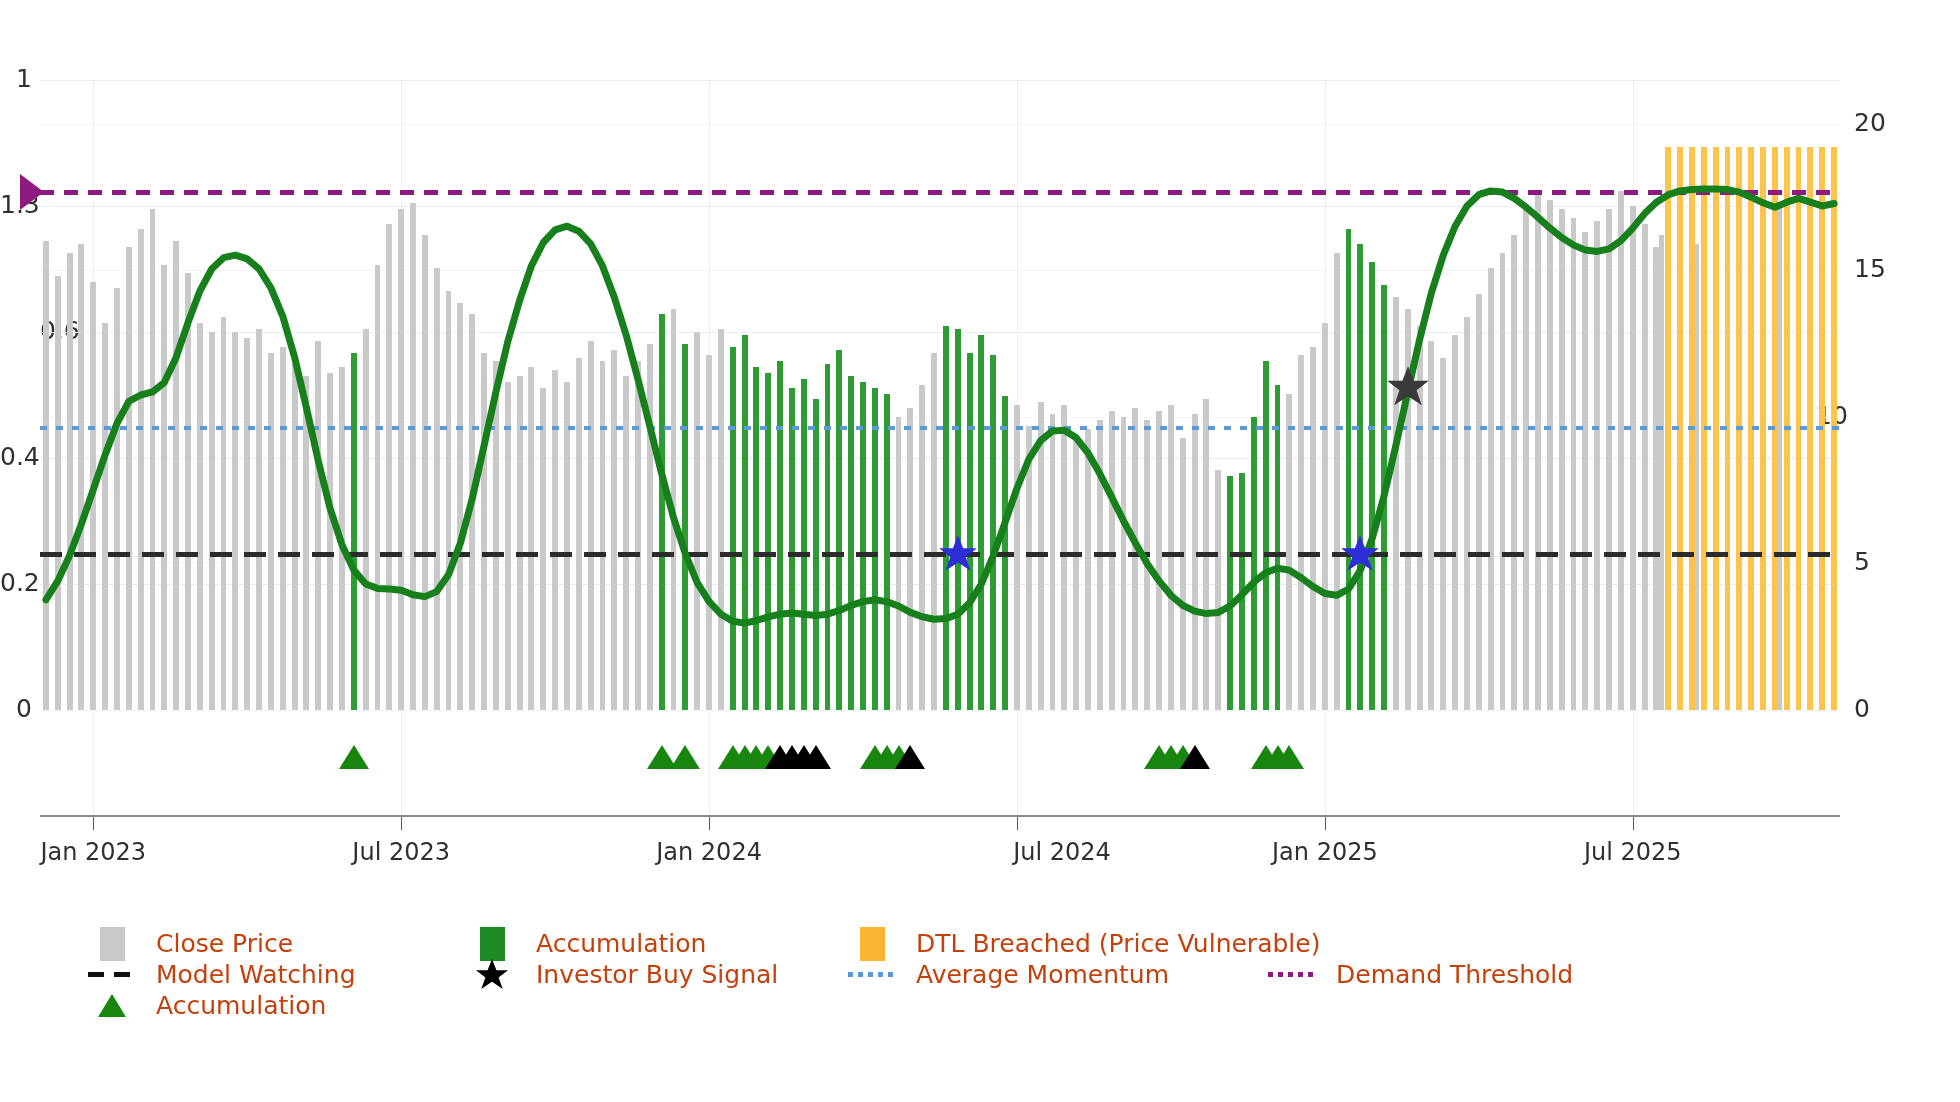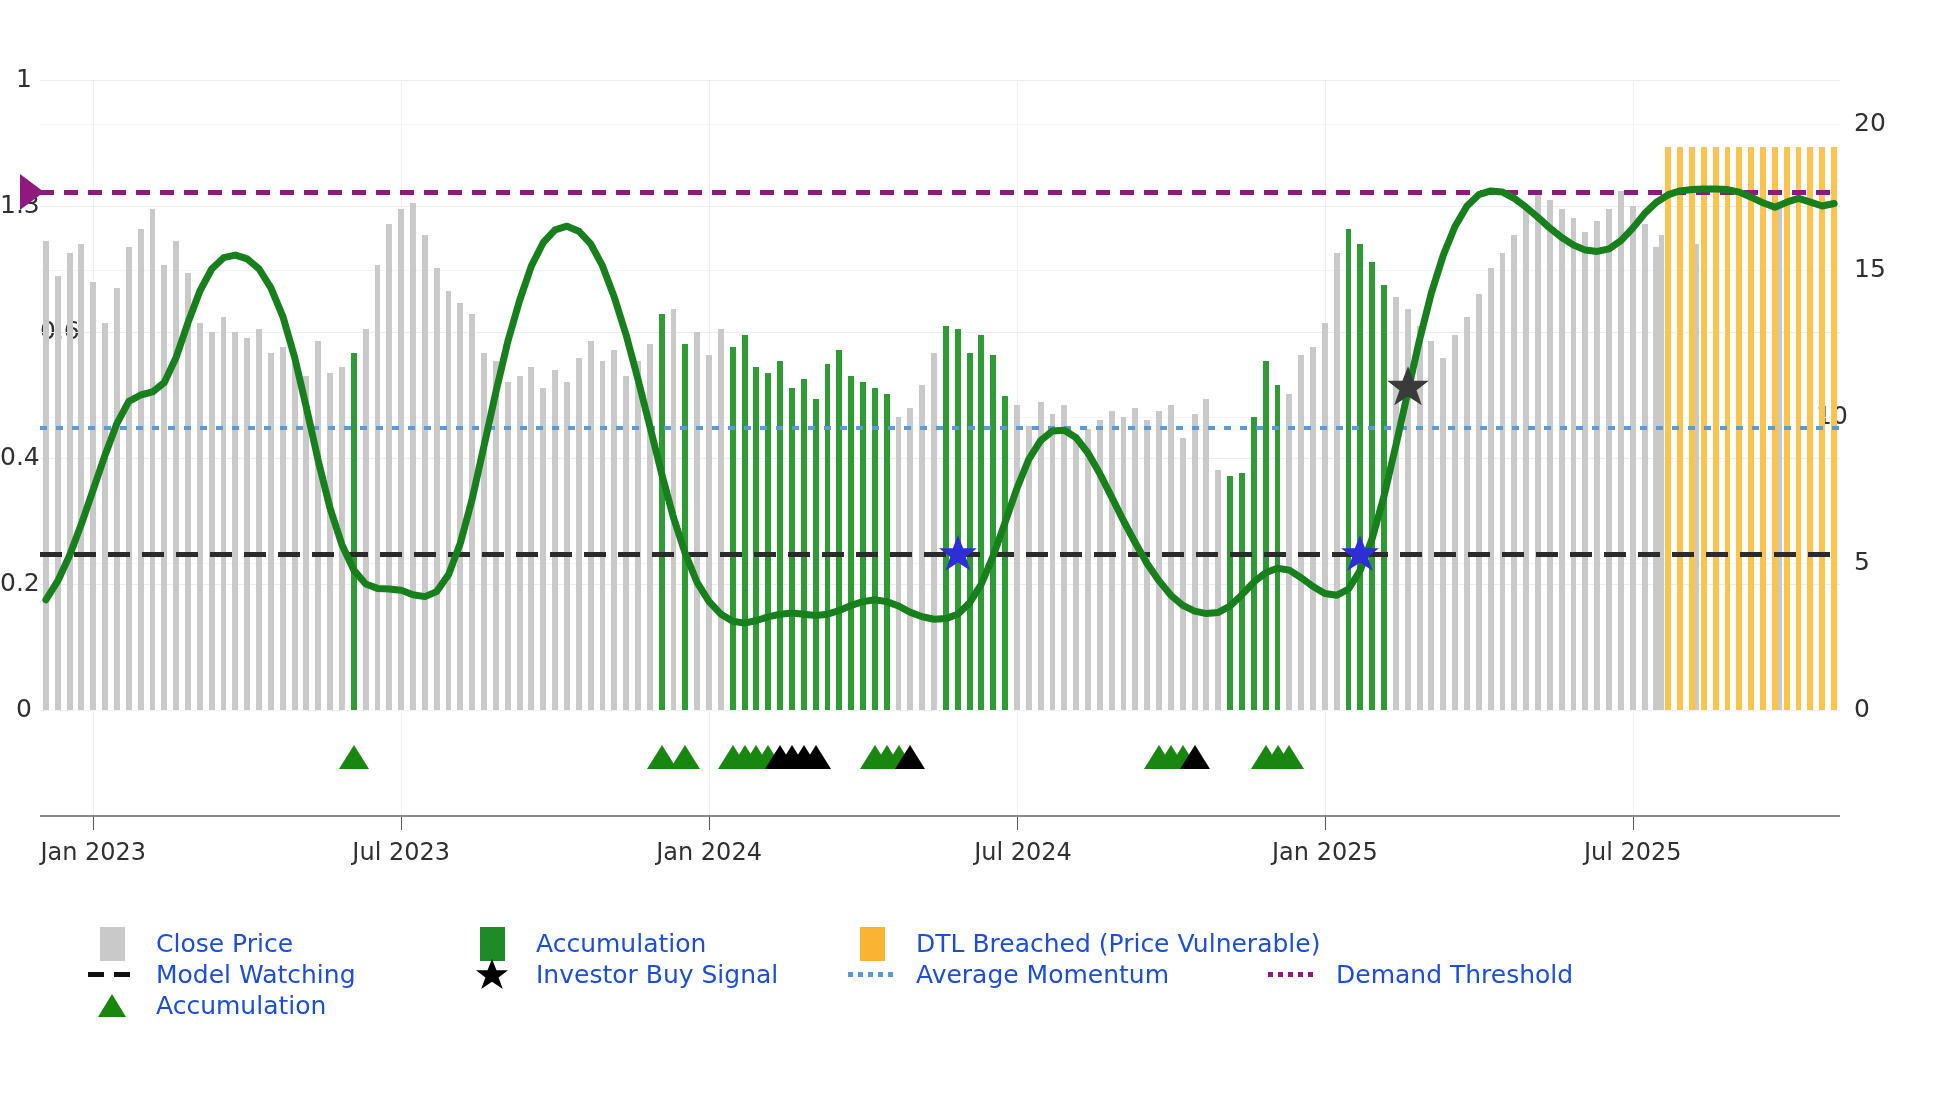--- a/index.html
+++ b/index.html
@@ -98,21 +98,21 @@
     width: 1840px;
   }
   .legend-row { display: flex; height: 31px; align-items: center; }
   .legend-item { display: flex; align-items: center; }
   .legend-swatch {
     width: 56px; min-width: 56px;
     display: flex; align-items: center; justify-content: center;
     margin-right: 16px;
   }
   .legend-text {
-    font-size: 25px; color: #1d4ed8; white-space: nowrap;
+    font-size: 25px; color: #c2410c; white-space: nowrap;
   }
   .sw-rect { width: 25px; height: 34px; }
   .sw-line { width: 46px; height: 6px; }
   .sw-dotted {
     width: 48px; height: 5px;
     background-size: 10px 5px;
   }
   .sw-dashed {
     width: 48px; height: 5px;
     background-image: linear-gradient(to right, #111 0 16px, transparent 16px 26px);
@@ -393,21 +393,21 @@
 
   <div class="xaxis"></div>
   <div id="xticks">
       <div class="xtick" style="left: 93.2895px; top: 817px;"></div>
       <div class="xtick-label" style="left: 93.2895px; top: 838px;">Jan 2023</div>
       <div class="xtick" style="left: 401.184px; top: 817px;"></div>
       <div class="xtick-label" style="left: 401.184px; top: 838px;">Jul 2023</div>
       <div class="xtick" style="left: 709.079px; top: 817px;"></div>
       <div class="xtick-label" style="left: 709.079px; top: 838px;">Jan 2024</div>
       <div class="xtick" style="left: 1016.97px; top: 817px;"></div>
-      <div class="xtick-label" style="left: 1023px; top: 838px;">Jul 2024</div>
+      <div class="xtick-label" style="left: 1062px; top: 838px;">Jul 2024</div>
       <div class="xtick" style="left: 1324.87px; top: 817px;"></div>
       <div class="xtick-label" style="left: 1324.87px; top: 838px;">Jan 2025</div>
       <div class="xtick" style="left: 1632.76px; top: 817px;"></div>
       <div class="xtick-label" style="left: 1632.76px; top: 838px;">Jul 2025</div>
     </div>
 
 
   <div class="legend">
     <div class="legend-row">
       <div class="legend-item" style="width:380px;">

